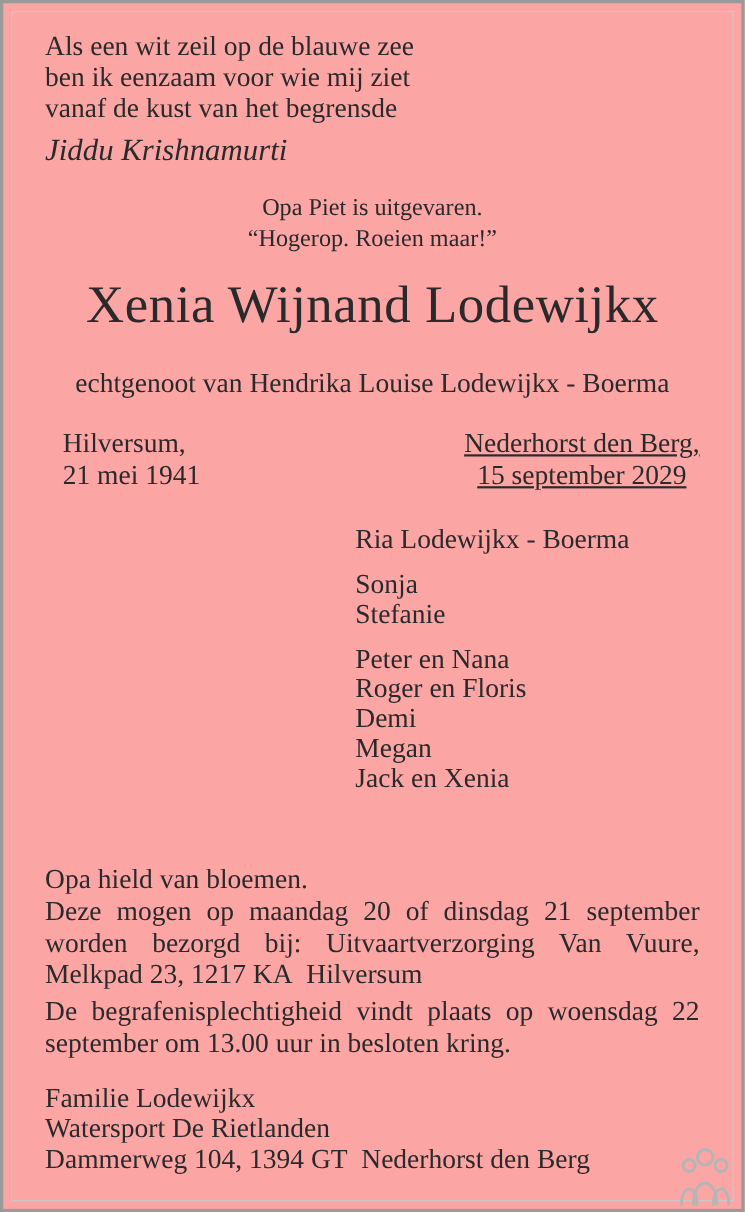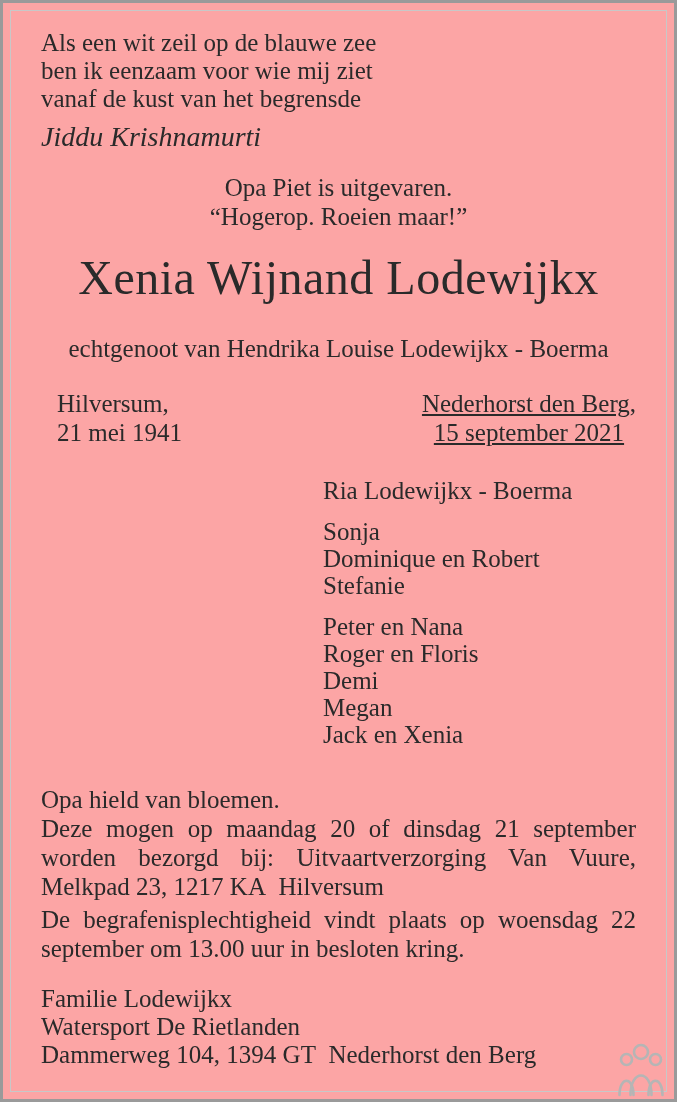--- a/index.html
+++ b/index.html
@@ -36,21 +36,21 @@
   }
   .poem-author {
     margin-top: 10px;
     font-style: italic;
     font-size: 28px;
   }
 
   .intro {
     left: 0; right: 0; top: 170px;
     text-align: center;
-    font-size: 25px; line-height: 29px;
+    font-size: 22px; line-height: 29px;
   }
 
   .title {
     left: 0; right: 0; top: 246px;
     text-align: center;
     font-size: 48px;
     line-height: 58px;
     font-weight: normal;
     margin: 0;
     letter-spacing: 0.5px;
@@ -121,31 +121,30 @@
 
   <div class="block relation">echtgenoot van Hendrika Louise Lodewijkx - Boerma</div>
 
   <div class="block dates">
     <div class="birth">
       <div>Hilversum,</div>
       <div>21 mei 1941</div>
     </div>
     <div class="death">
       <div>Nederhorst den Berg,</div>
-      <div>15 september 2021</div>
+      <div>15 september 2029</div>
     </div>
   </div>
 
   <div class="block names">
     <div class="group">
       <div>Ria Lodewijkx - Boerma</div>
     </div>
     <div class="group">
       <div>Sonja</div>
-      <div>Dominique en Robert</div>
       <div>Stefanie</div>
     </div>
     <div class="group">
       <div>Peter en Nana</div>
       <div>Roger en Floris</div>
       <div>Demi</div>
       <div>Megan</div>
       <div>Jack en Xenia</div>
     </div>
   </div>

